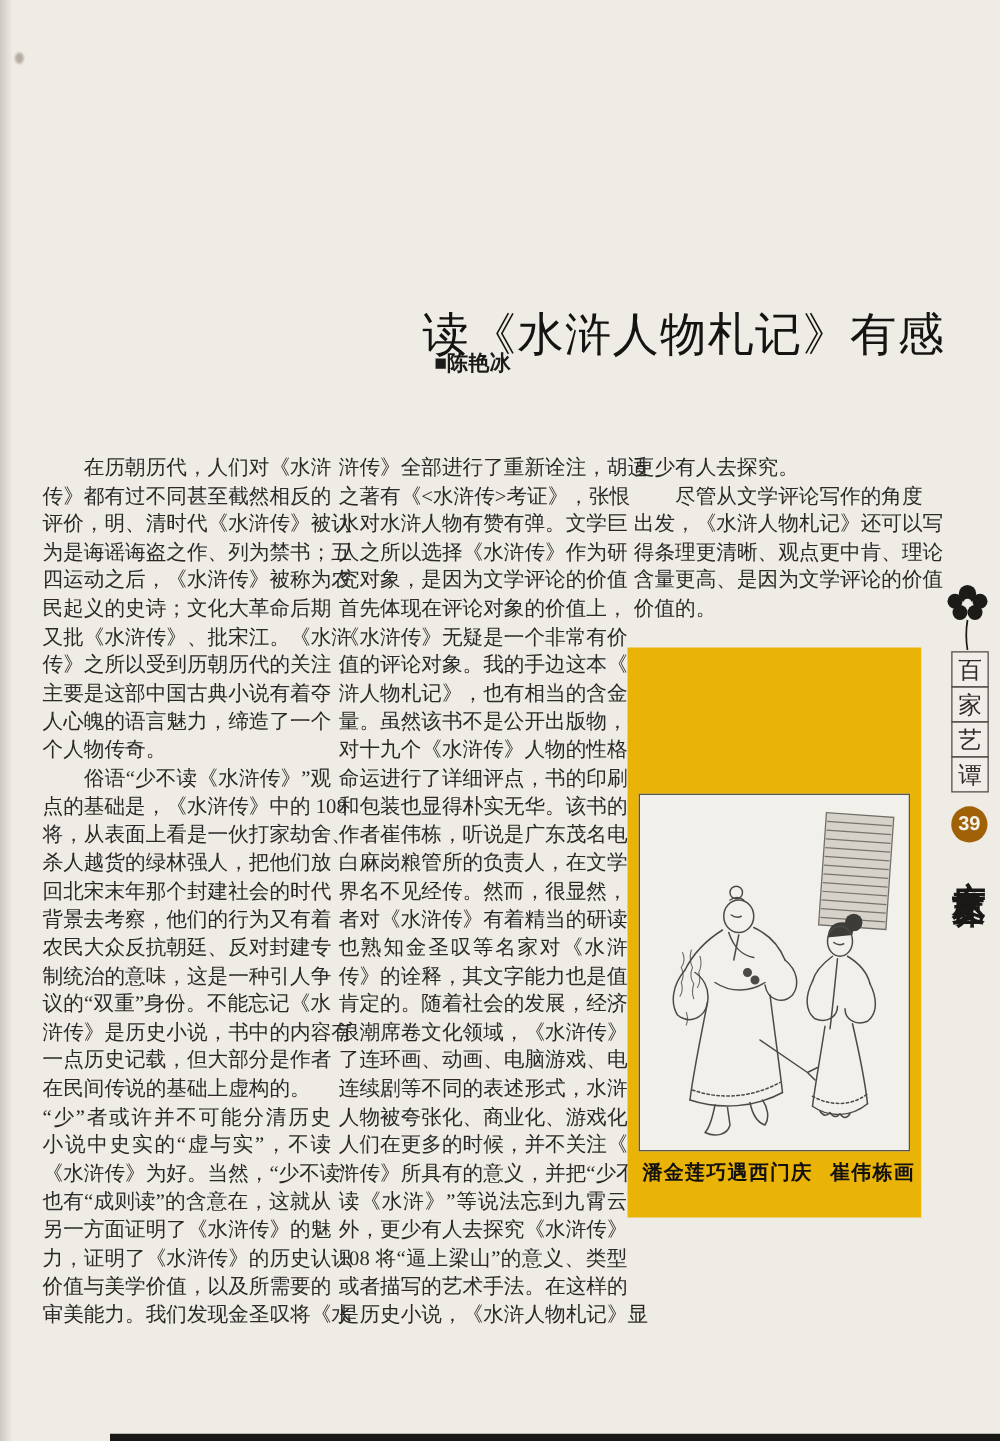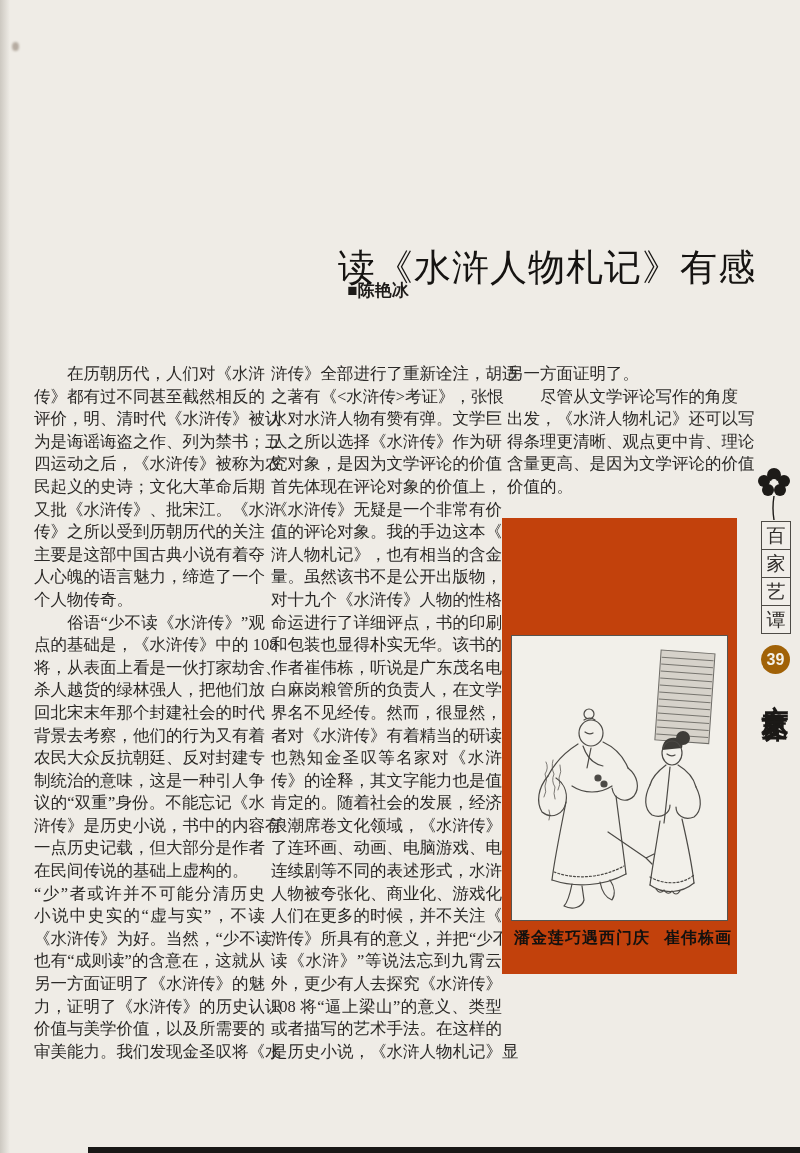--- a/index.html
+++ b/index.html
@@ -28,21 +28,21 @@
   .col-2{left:271px;}
   .col-3{left:507px;}
   .line{
     height:22.6px;line-height:22.6px;white-space:nowrap;
     text-align:justify;text-align-last:justify;overflow:visible;
   }
   .line-end{text-align-last:left;}
   
   .figure-box{
     position:absolute;left:502px;top:518px;width:235px;height:456px;
-    background:#c2410c;
+    background:#eab308;
   }
   .figure-frame{
     position:absolute;left:9px;top:117px;width:215px;height:284px;
     background:#f2f0ea;border:1px solid #56544f;
   }
   .figure-caption{
     position:absolute;left:12px;top:410px;width:220px;white-space:nowrap;
     font-size:16px;font-weight:700;color:#13110f;letter-spacing:1px;
   }
   .caption-credit{margin-left:14px;}
@@ -138,21 +138,21 @@
       <div class="line">人物被夸张化、商业化、游戏化，</div>
       <div class="line">人们在更多的时候，并不关注《水</div>
       <div class="line">浒传》所具有的意义，并把“少不</div>
       <div class="line">读《水浒》”等说法忘到九霄云</div>
       <div class="line">外，更少有人去探究《水浒传》</div>
       <div class="line">108 将“逼上梁山”的意义、类型</div>
       <div class="line">或者描写的艺术手法。在这样的</div>
       <div class="line">是历史小说，《水浒人物札记》显</div>
     </div>
   <div class="col col-3">
-      <div class="line line-end">另一方面证明了。</div>
+      <div class="line line-end">更少有人去探究。</div>
       <div class="line">　　尽管从文学评论写作的角度</div>
       <div class="line">出发，《水浒人物札记》还可以写</div>
       <div class="line">得条理更清晰、观点更中肯、理论</div>
       <div class="line">含量更高、是因为文学评论的价值</div>
       <div class="line line-end">价值的。</div>
     </div>
 
   <div class="figure-box">
     <div class="figure-frame">
       <svg width="215" height="284" viewBox="0 0 215 284">

